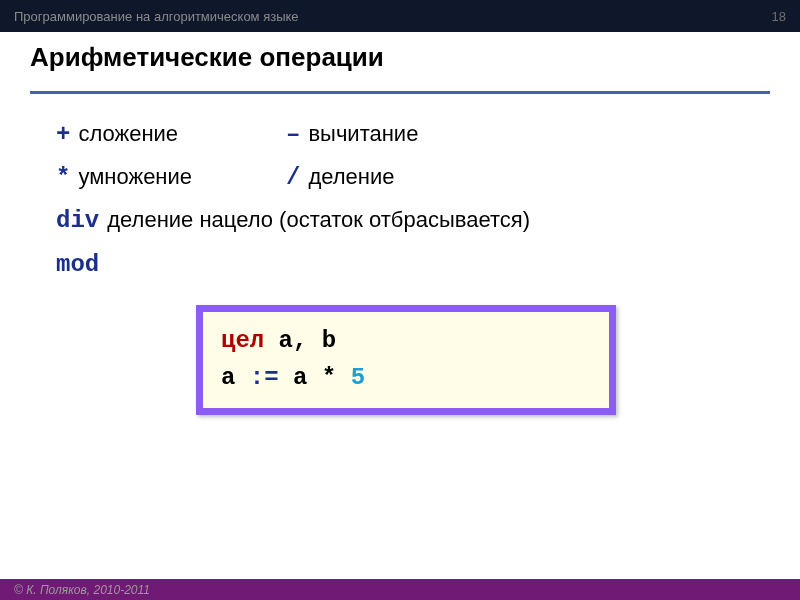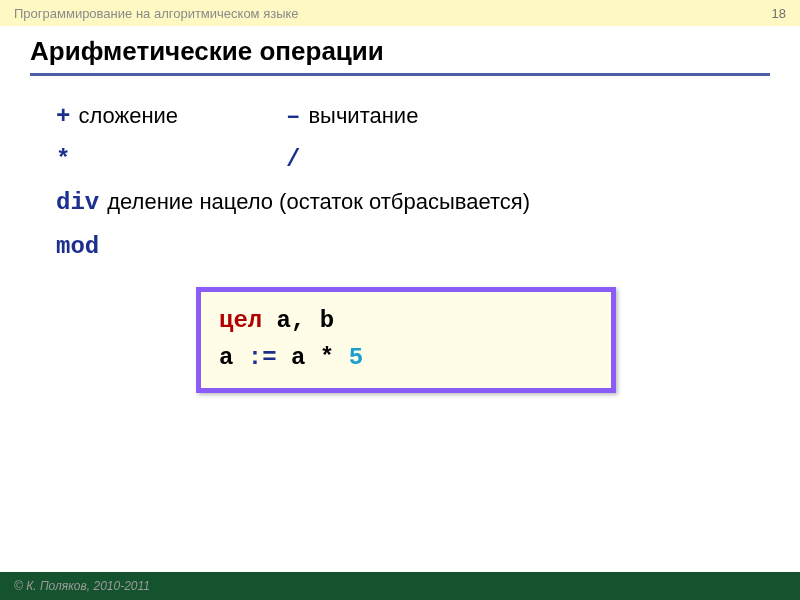--- a/index.html
+++ b/index.html
@@ -6,40 +6,40 @@
   body {
     width: 800px;
     height: 600px;
     background: #ffffff;
     font-family: Arial, sans-serif;
     position: relative;
     overflow: hidden;
   }
   .header-bar {
     width: 100%;
-    height: 26px;
-    background: #fef9c3;
+    height: 32px;
+    background: #0f172a;
     display: flex;
     align-items: center;
     justify-content: space-between;
     padding: 8px 14px;
     font-size: 13px;
     color: #8a8a8a;
   }
   .header-bar .page-num {
     font-weight: normal;
     color: #6f6f6f;
   }
   .slide-title {
     margin: 10px 30px 4px 30px;
     font-size: 26px;
     font-weight: bold;
     color: #000;
     border-bottom: 3px solid #4a5fa8;
-    padding-bottom: 6px;
+    padding-bottom: 18px;
   }
   .content {
     padding: 18px 44px 0 56px;
     font-size: 22px;
     color: #000;
     line-height: 1.55;
   }
   .ops-grid {
     display: grid;
     grid-template-columns: 230px auto;
@@ -50,39 +50,39 @@
     font-weight: bold;
     color: #1b2f8f;
     font-size: 24px;
   }
   .op-item { display: flex; align-items: baseline; gap: 8px; }
   .op-line { margin-top: 6px; }
   .code-block {
     margin: 22px auto 0 auto;
     width: 420px;
     background: #fffde8;
-    border: 5px solid #8b5cf6;
+    border: 7px solid #8b5cf6;
     box-shadow: 2px 2px 4px rgba(0,0,0,0.25);
     padding: 10px 18px 12px 18px;
     font-family: "Courier New", monospace;
     font-size: 24px;
     font-weight: bold;
     line-height: 1.55;
   }
   .c-kw { color: #b00000; }
   .c-op { color: #1b2f8f; }
   .c-num { color: #1aa0d0; }
   .c-fn { color: #1b2f8f; }
   .c-txt { color: #000; }
   .footer-bar {
     position: absolute;
     bottom: 0;
     width: 100%;
-    height: 28px;
-    background: #14532d;
+    height: 21px;
+    background: #701a75;
     display: flex;
     align-items: center;
     padding: 0 14px;
     font-size: 12px;
     color: #9a9a9a;
     font-style: italic;
   }
 </style>
 </head>
 <body>
@@ -99,23 +99,25 @@
     <div class="op-item">
       <span class="op-sym">+</span>
       <span>сложение</span>
     </div>
     <div class="op-item">
       <span class="op-sym">–</span>
       <span>вычитание</span>
     </div>
     <div class="op-item">
       <span class="op-sym">*</span>
+      <span>умножение</span>
     </div>
     <div class="op-item">
       <span class="op-sym">/</span>
+      <span>деление</span>
     </div>
   </div>
   <div class="op-item op-line">
     <span class="op-sym">div</span>
     <span>деление нацело (остаток отбрасывается)</span>
   </div>
   <div class="op-item op-line">
     <span class="op-sym">mod</span>
   </div>
 

